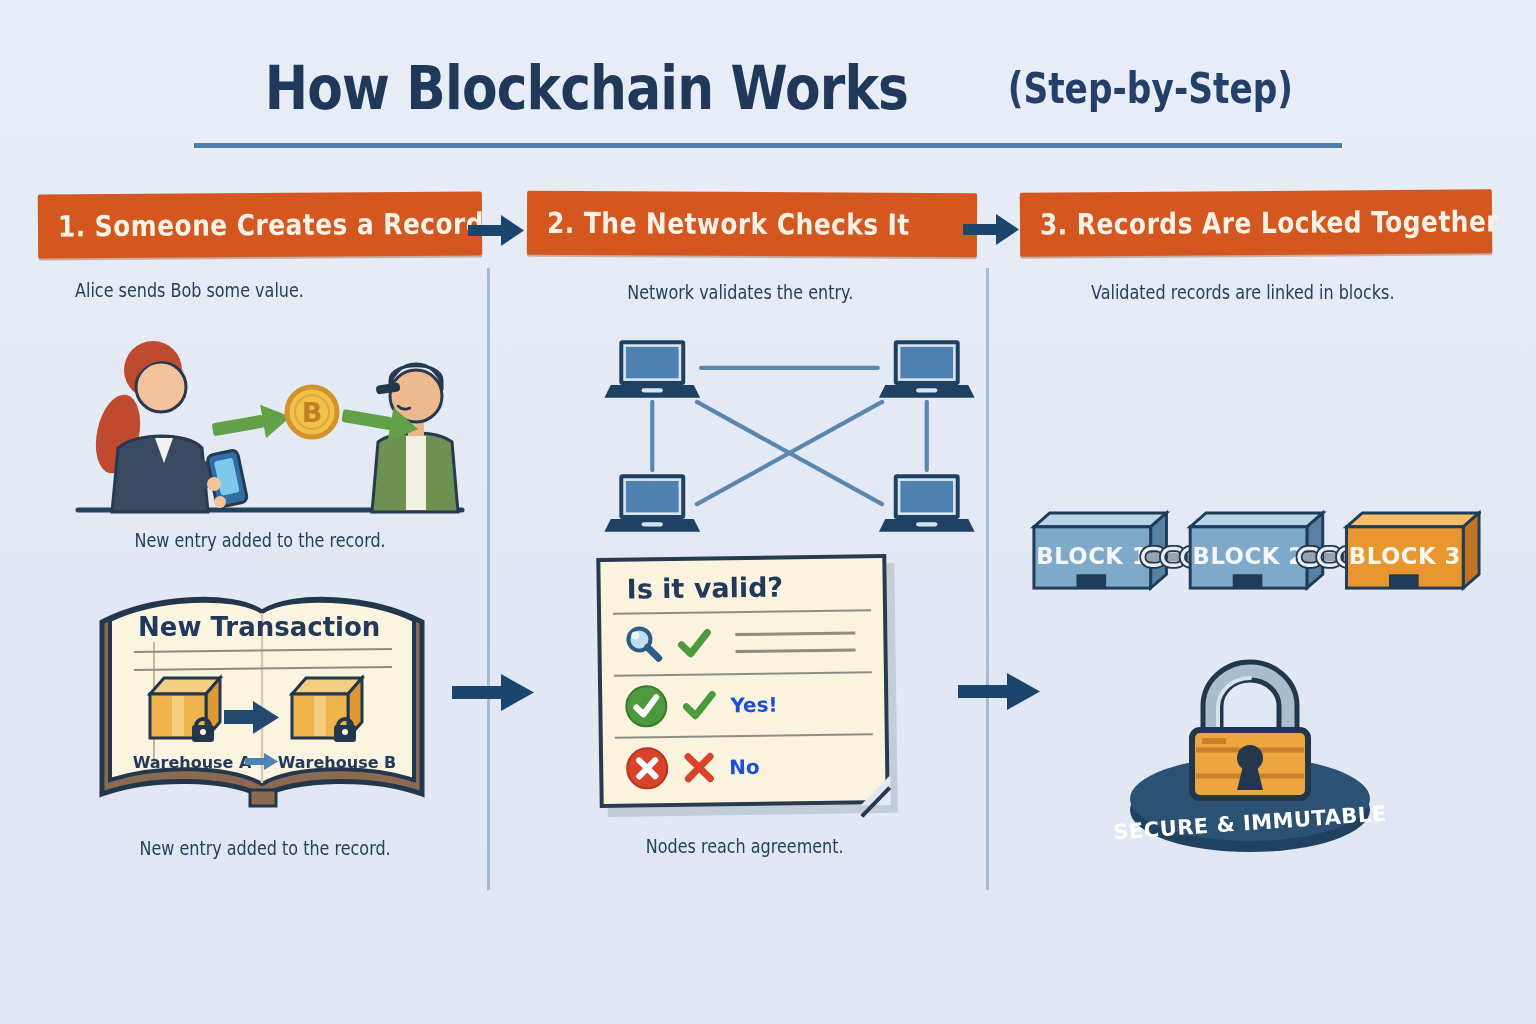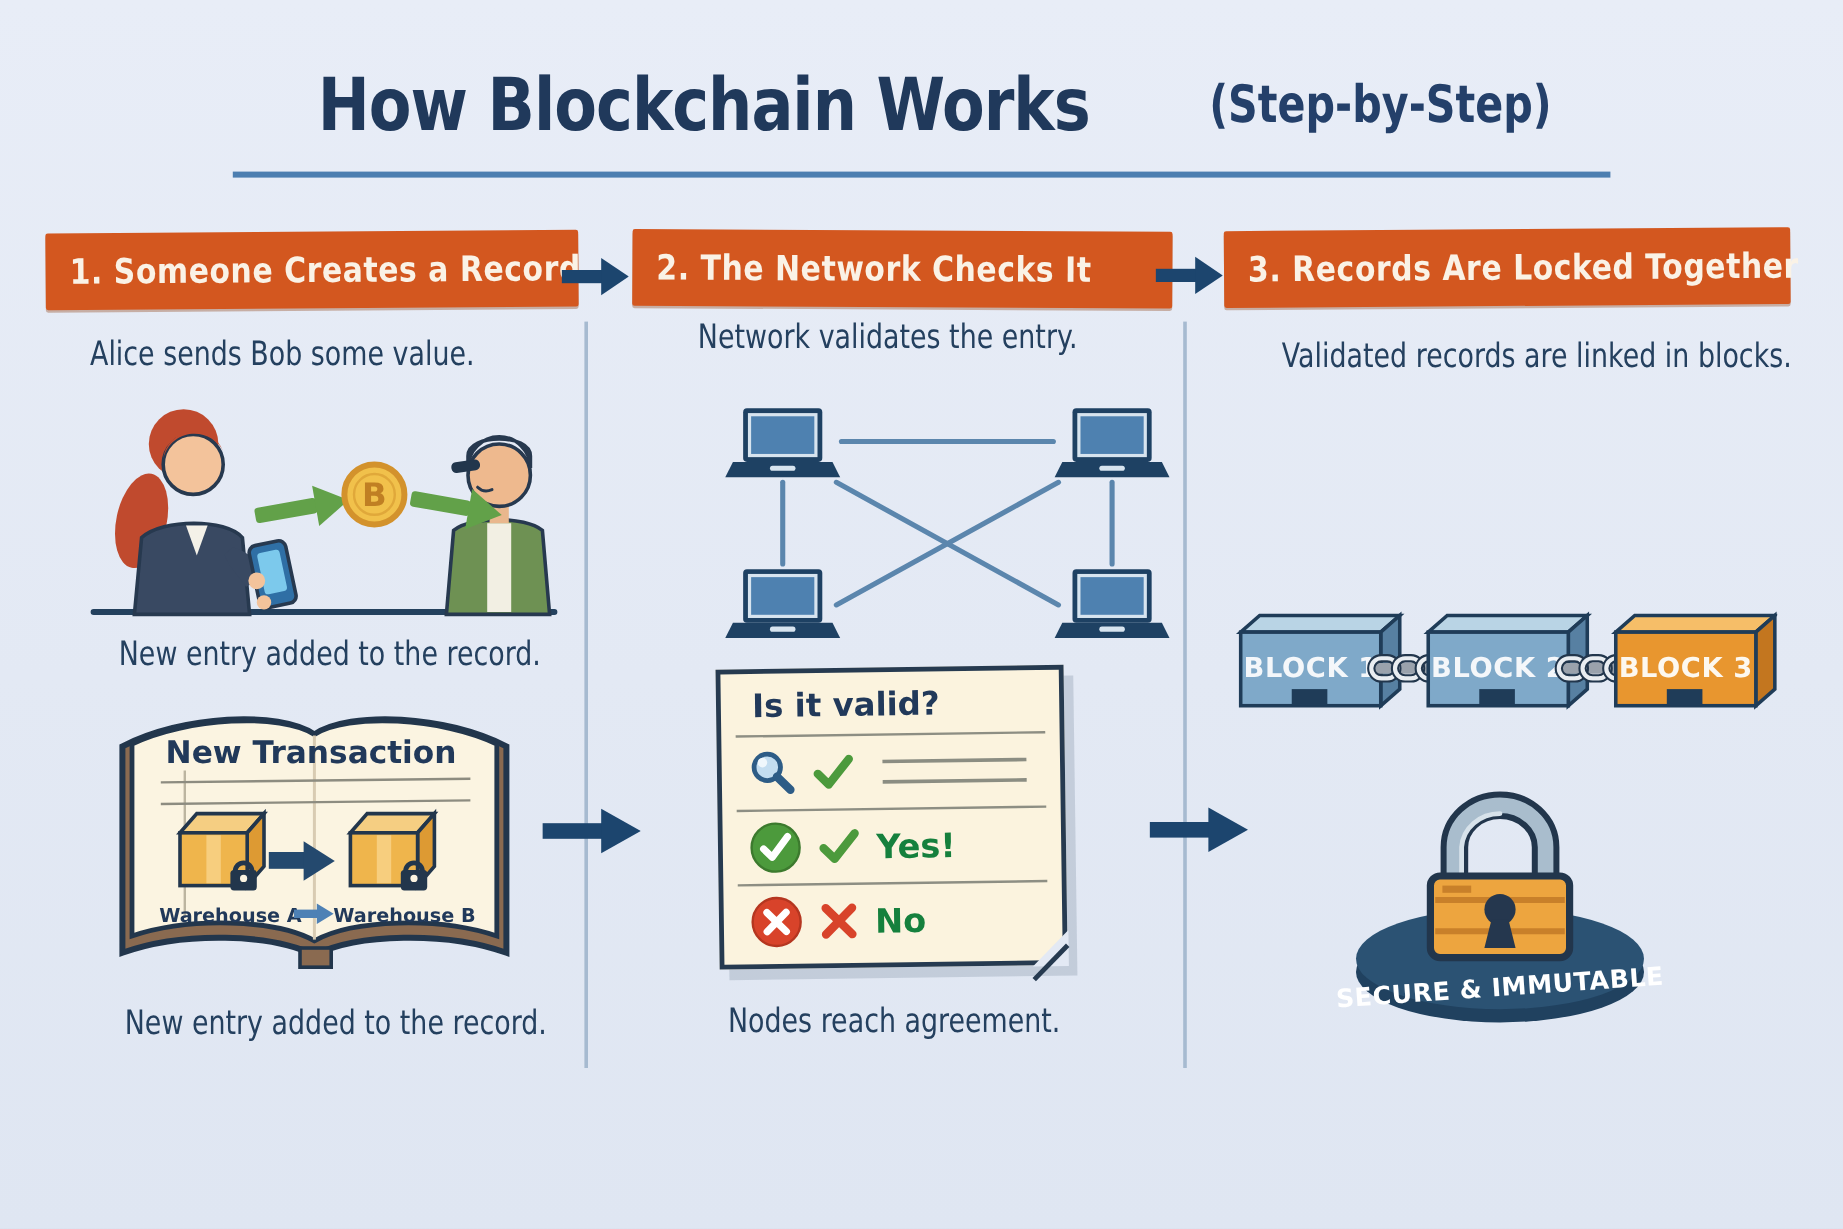--- a/index.html
+++ b/index.html
@@ -15,38 +15,38 @@
               transform:scaleX(.8);transform-origin:center;margin-left:2px;vertical-align:6px;}
   
   .step-bar{position:absolute;height:64px;background:#d3571f;border-radius:2px;
             box-shadow:0 2px 0 rgba(140,60,15,.35);display:flex;align-items:center;padding-left:20px;}
   .step-bar span{display:inline-block;font-size:29px;font-weight:bold;color:#faf2e6;white-space:nowrap;
             transform:scaleX(.86);transform-origin:left center;letter-spacing:.5px;}
   #bar1{left:38px;top:193px;width:424px;transform:rotate(-.4deg);}
   #bar2{left:527px;top:192px;width:430px;transform:rotate(.3deg);}
   #bar3{left:1020px;top:191px;width:452px;transform:rotate(-.4deg);}
   
-  .caption{position:absolute;color:#24405f;font-size:28px;white-space:nowrap;}
+  .caption{position:absolute;color:#24405f;font-size:20px;white-space:nowrap;}
   .caption>span{display:inline-block;transform:scaleX(.8);}
   .cap-left>span{transform-origin:left center;}
   .cap-center{text-align:center;}
   .cap-center>span{transform-origin:center;}
   
   .divider{position:absolute;width:3px;background:#a6bad0;}
   .arrow-svg{position:absolute;}
   
   .card{position:absolute;left:598px;top:556px;width:282px;height:242px;background:#fbf3de;
         border:4px solid #263a50;transform:rotate(-.8deg);
         box-shadow:8px 9px 0 rgba(126,142,163,.30);}
   .card-title{font-size:27px;font-weight:bold;color:#21395a;margin:12px 0 8px 26px;}
   .rule{height:2px;background:#8d8e83;margin:0 12px;}
   .card-row{display:flex;align-items:center;height:60px;padding-left:22px;gap:14px;}
   .row-lines{display:flex;flex-direction:column;gap:14px;margin-left:10px;}
   .row-lines div{width:120px;height:3px;background:#8b8d82;}
-  .card-label{font-size:28px;font-weight:bold;color:#15803d;}
+  .card-label{font-size:20px;font-weight:bold;color:#1d4ed8;}
   .fold{position:absolute;right:-5px;bottom:-5px;width:0;height:0;
         border-bottom:30px solid #e3e9f4;border-left:30px solid transparent;}
   .fold-line{position:absolute;right:-6px;bottom:6px;width:40px;height:4px;background:#263a50;
         transform:rotate(-45deg);transform-origin:85% 50%;}
   svg text{font-family:"DejaVu Sans","Liberation Sans",sans-serif;}
 </style>
 </head>
 <body>
 
 <div class="canvas">
@@ -181,21 +181,21 @@
       <rect x="153" y="178" width="20" height="7" fill="#4e81b5"></rect>
       <polygon points="172,173 172,190 186,181.5" fill="#4e81b5"></polygon>
     </g>
     <text x="245" y="188" text-anchor="middle" font-size="16" font-weight="bold" fill="#21395a">Warehouse B</text>
   </svg>
 
   <div class="caption cap-center" style="left:60px;top:836px;width:410px;">
     <span>New entry added to the record.</span>
   </div>
 
-  <div class="caption cap-center" style="left:530px;top:264px;width:420px;text-align:center;">
+  <div class="caption cap-center" style="left:530px;top:280px;width:420px;text-align:center;">
     <span>Network validates the entry.</span>
   </div>
 
   <svg class="arrow-svg" style="left:592px;top:336px;" width="395" height="200" viewBox="0 0 350 188">
     <defs>
       <g id="laptop">
         <rect x="10" y="0" width="62" height="42" rx="3" fill="#1e4163"></rect>
         <rect x="15" y="5" width="52" height="32" fill="#4e81b0" stroke="#d7e4ef" stroke-width="2.5"></rect>
         <polygon points="2,42 80,42 86,54 -4,54" fill="#1e4163"></polygon>
         <rect x="31" y="45" width="20" height="4" rx="2" fill="#d7e4ef"></rect>

